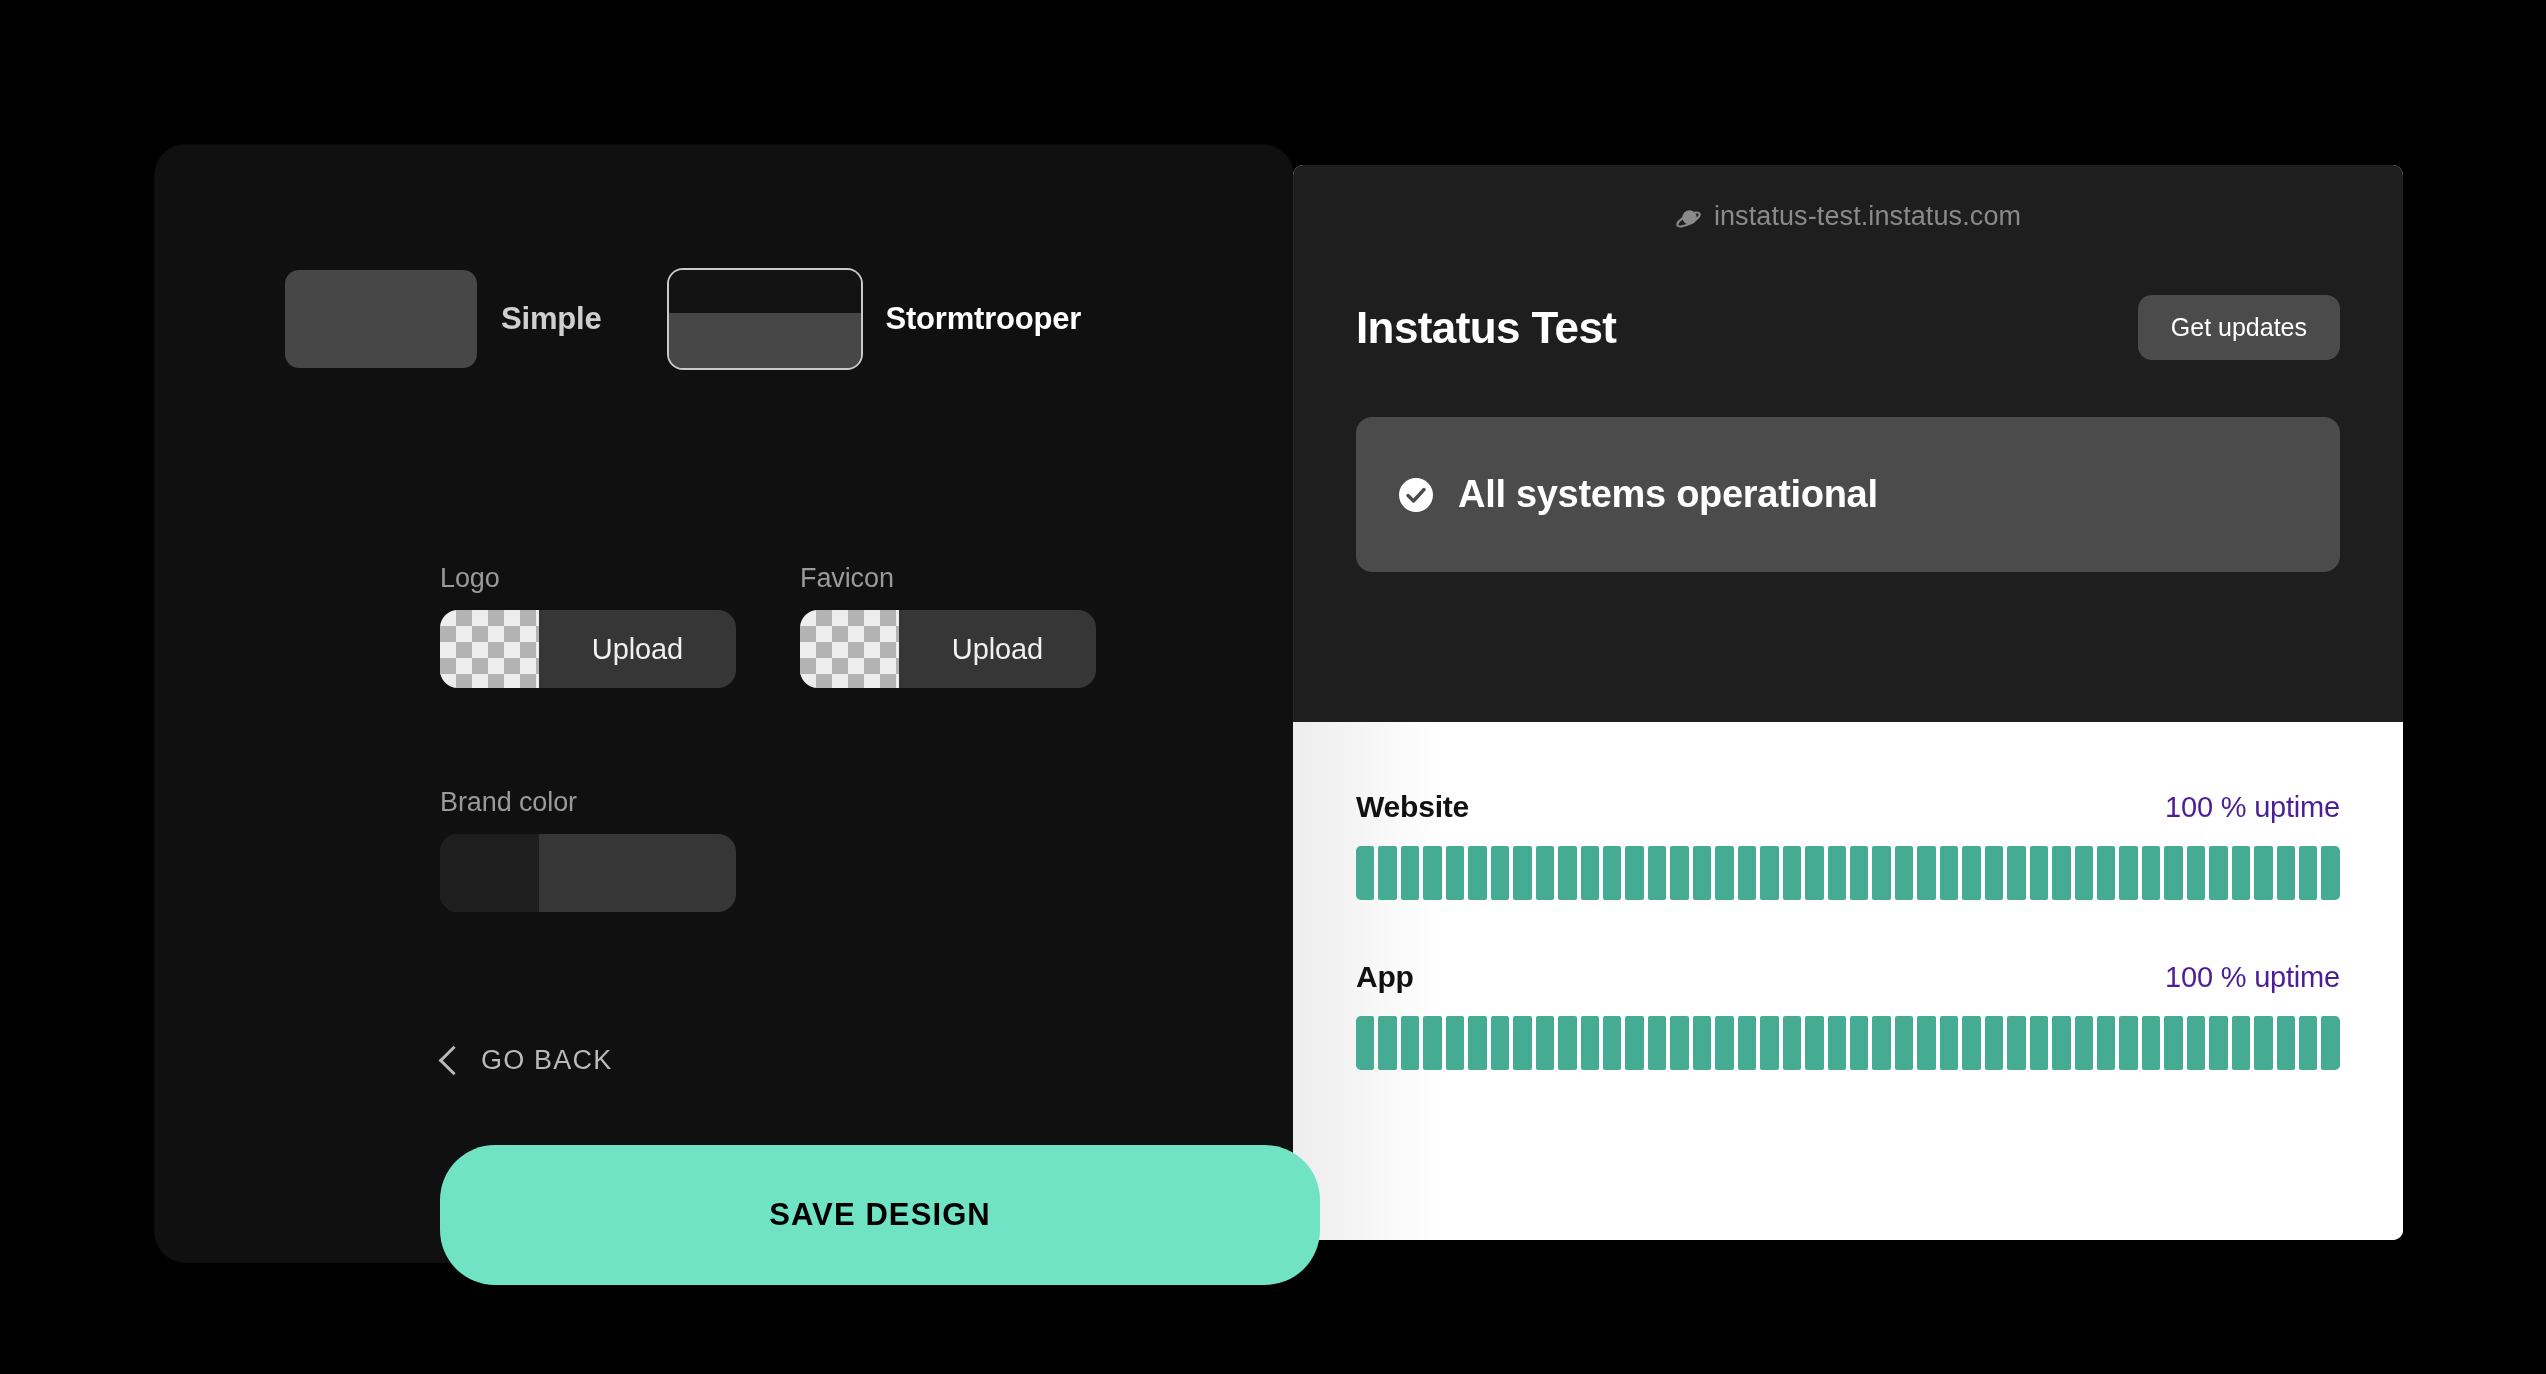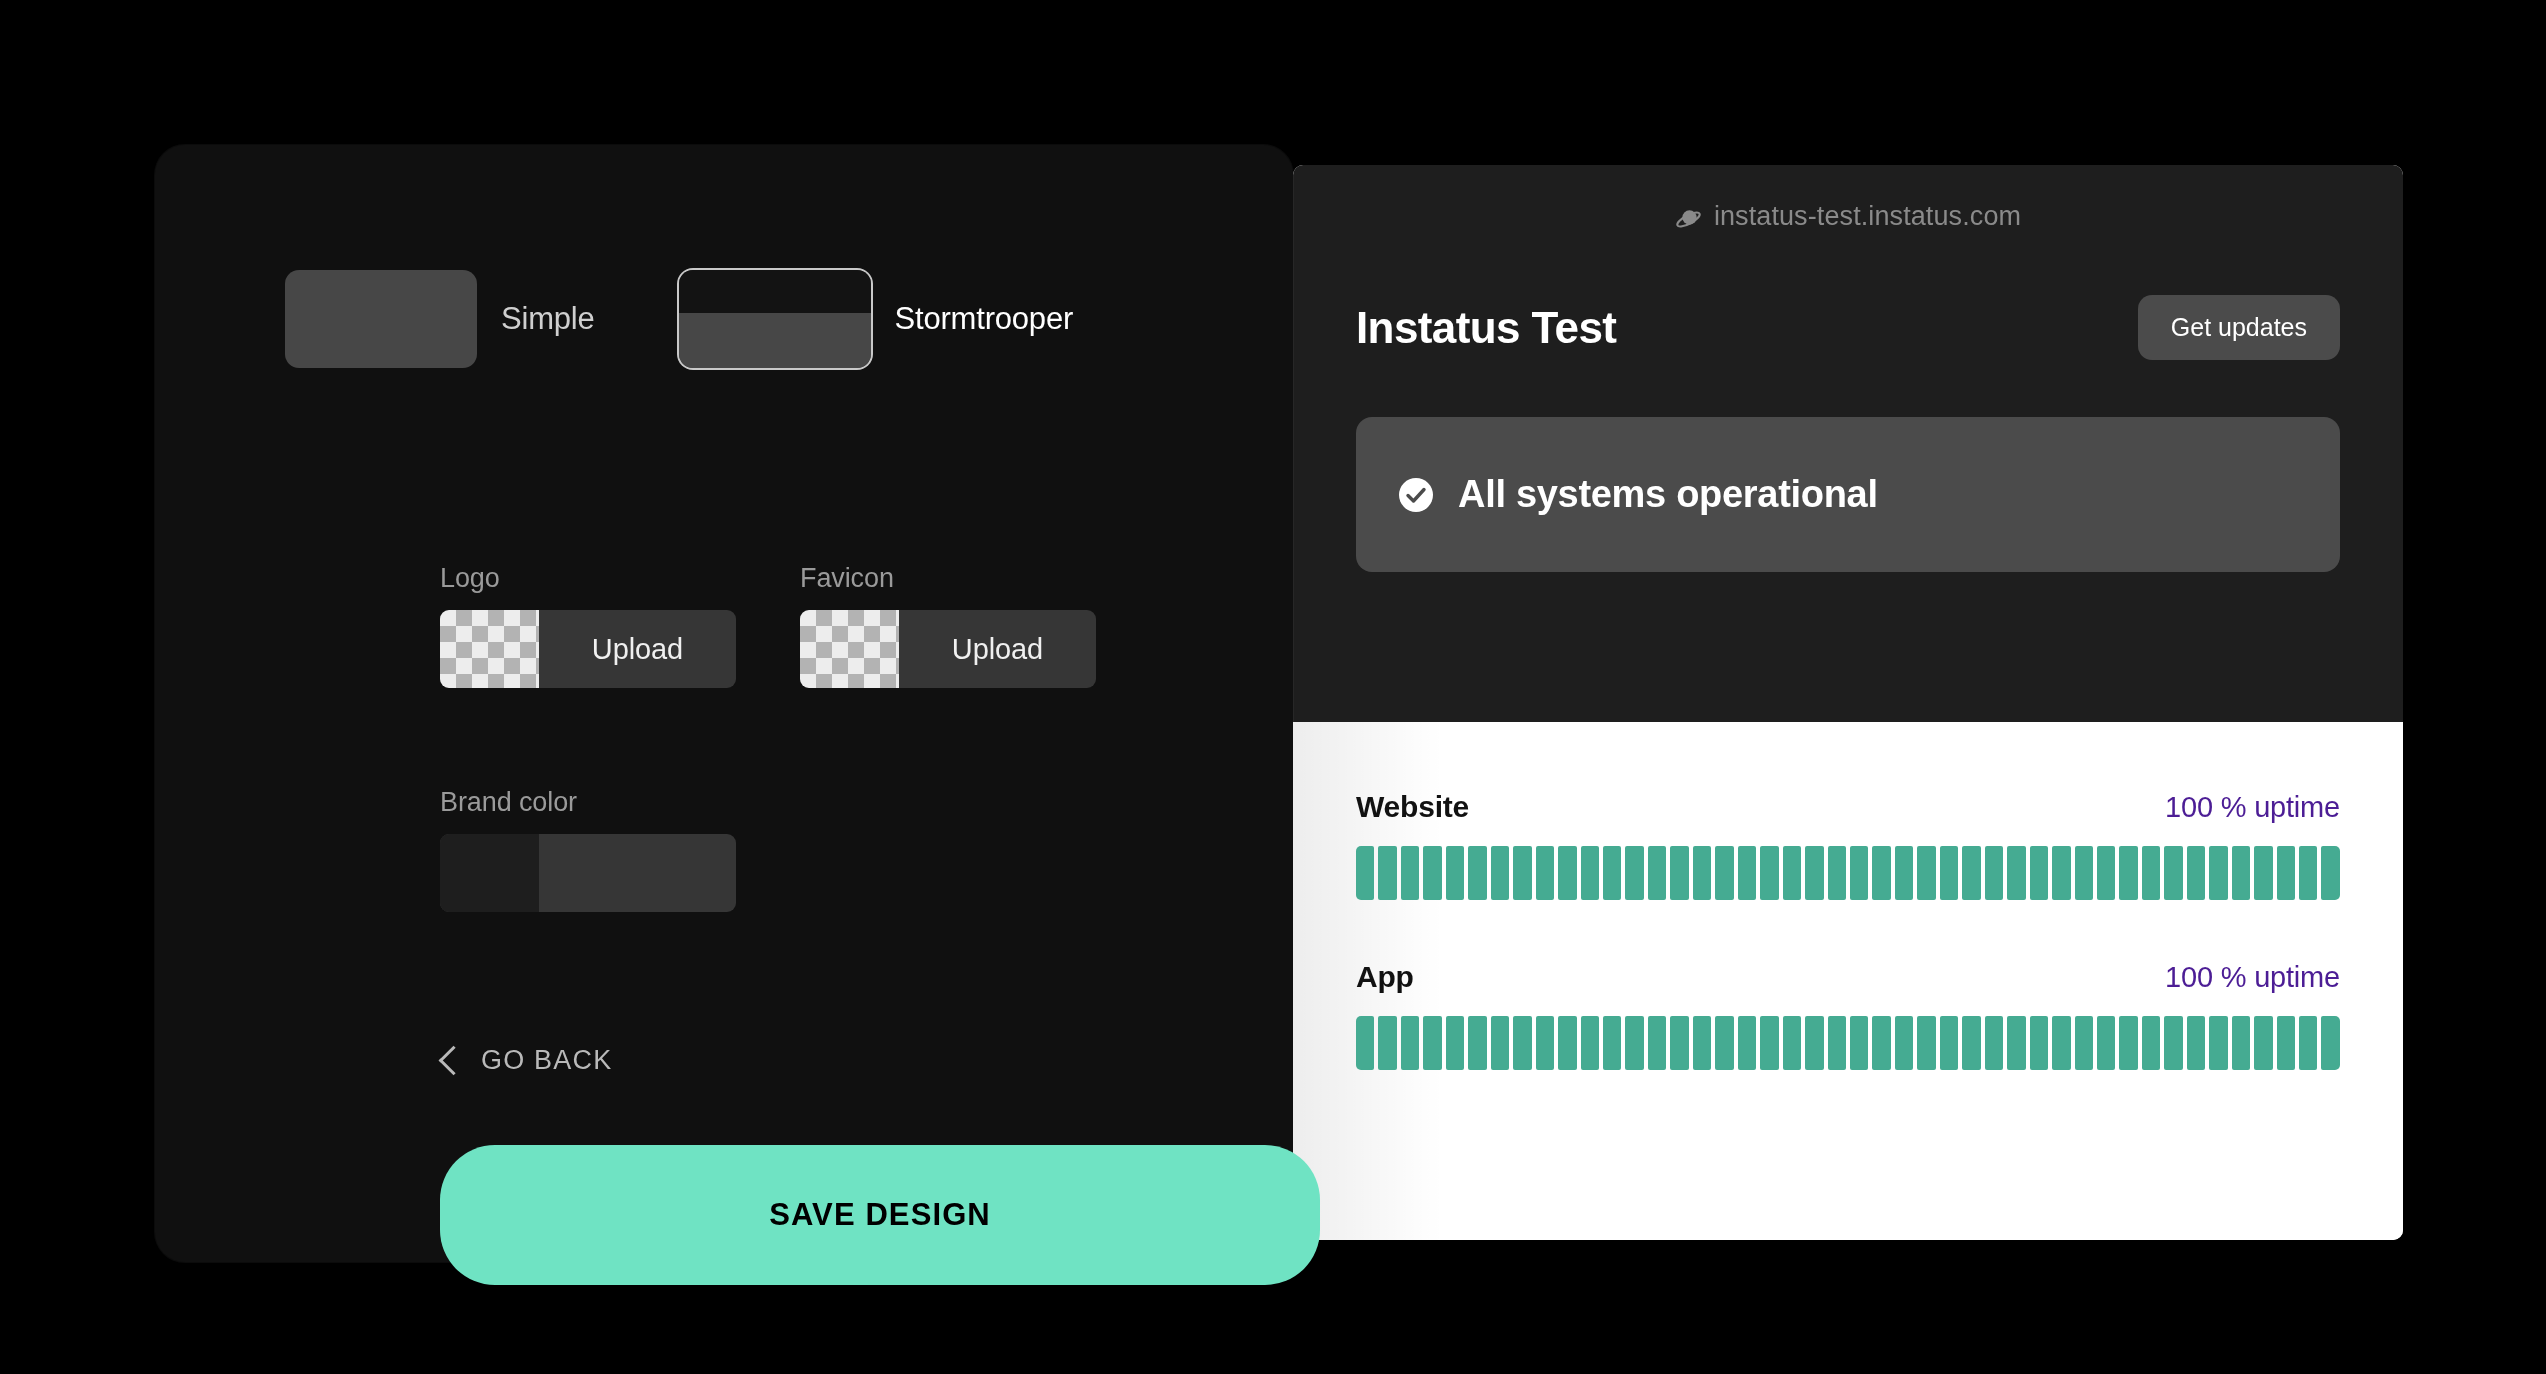--- a/index.html
+++ b/index.html
@@ -188,21 +188,22 @@
     border-radius: 30px;
     box-shadow: 0 0 0 1px rgba(255,255,255,0.045);
   }
 
   .theme-row {
     position: absolute;
     left: 130px;
     top: 125px;
     display: flex;
     align-items: center;
-    gap: 16px;
+    gap: 0;
+    font-weight: bold;
   }
 
   .theme-option {
     display: flex;
     align-items: center;
     gap: 24px;
     cursor: pointer;
   }
   .theme-option + .theme-option { margin-left: 68px; }
 
@@ -245,21 +246,21 @@
   .fb-logo      { left: 285px; top: 418px; }
   .fb-favicon   { left: 645px; top: 418px; }
   .fb-brand     { left: 285px; top: 642px; }
   .fb-oper      { left: 645px; top: 642px; }
 
   .combo {
     display: flex;
     align-items: stretch;
     height: 78px;
     width: 296px;
-    border-radius: 9px;
+    border-radius: 18px;
     overflow: hidden;
     background: #363636;
     cursor: pointer;
   }
 
   .combo .swatch {
     width: 99px;
     flex: 0 0 99px;
   }
 

